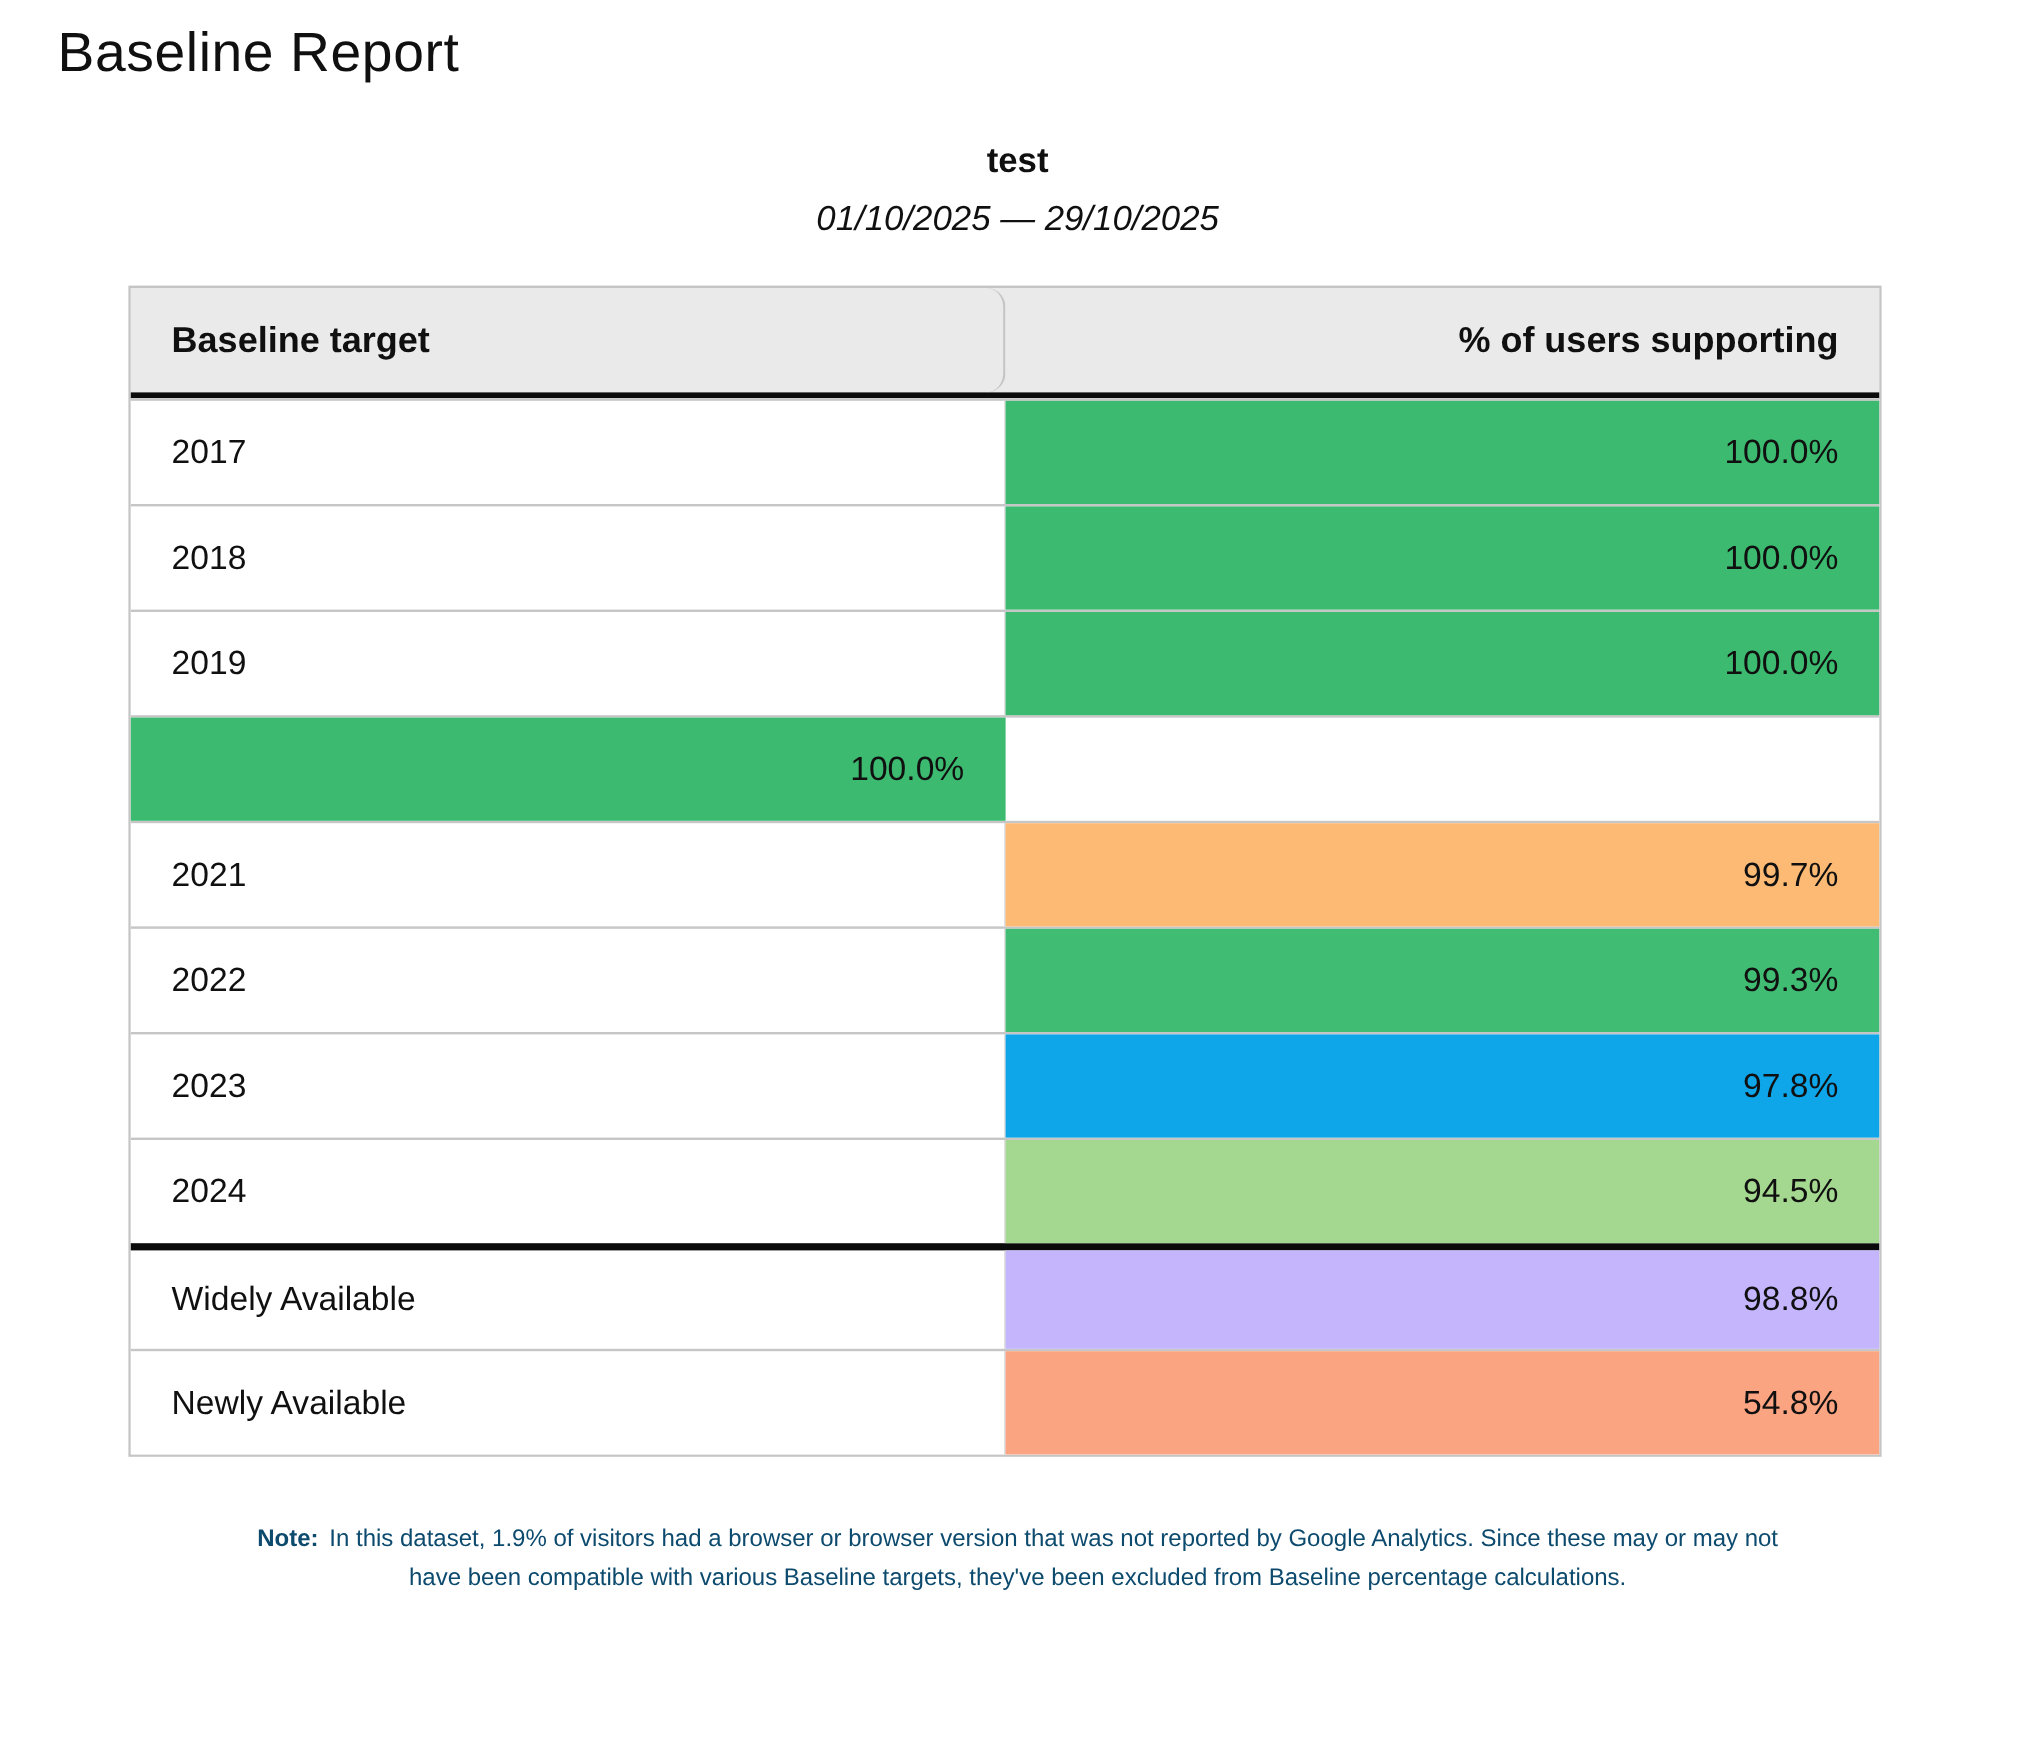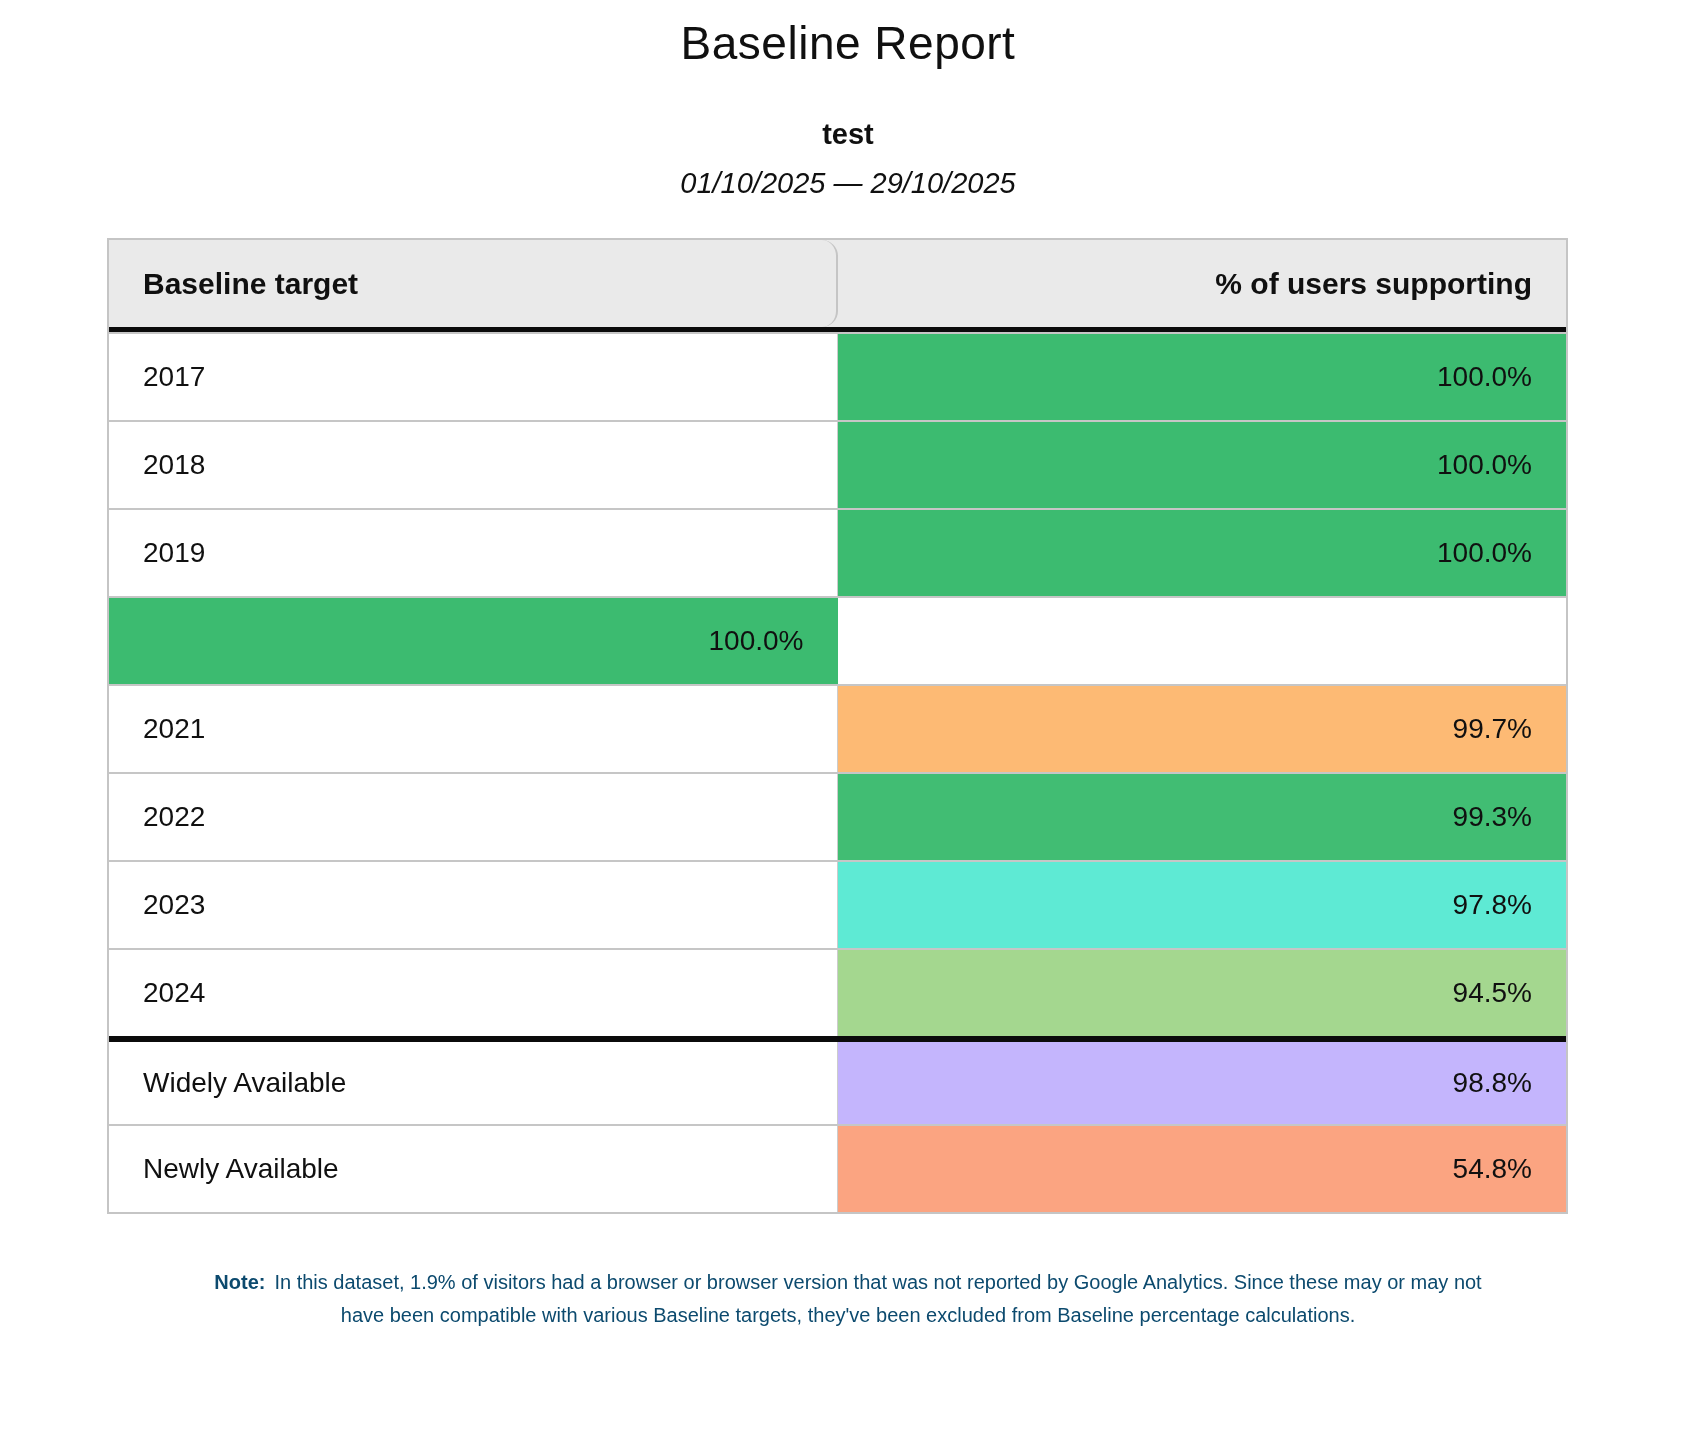--- a/index.html
+++ b/index.html
@@ -5,25 +5,25 @@
   * { margin: 0; padding: 0; box-sizing: border-box; }
   html, body {
     width: 1696px;
     background: #ffffff;
     font-family: "Liberation Sans", "DejaVu Sans", sans-serif;
     color: #101010;
   }
   .page { width: 1696px; height: 1448px; padding-top: 16px; overflow: hidden; }
 
   .report-title {
-    text-align: center;
     font-size: 46px;
     font-weight: 400;
     letter-spacing: 0.5px;
     margin-bottom: 48px;
+    padding-left: 48px;
   }
   .report-subtitle {
     text-align: center;
     font-size: 29px;
     font-weight: 700;
     margin-bottom: 16px;
   }
   .report-daterange {
     text-align: center;
     font-size: 29px;
@@ -123,21 +123,21 @@
     <div class="trow">
       <div class="td label-cell">2021</div>
       <div class="td value-cell" style="background: #fdba74;">99.7%</div>
     </div>
     <div class="trow">
       <div class="td label-cell">2022</div>
       <div class="td value-cell" style="background: rgb(65, 189, 115);">99.3%</div>
     </div>
     <div class="trow">
       <div class="td label-cell">2023</div>
-      <div class="td value-cell" style="background: #5eead4;">97.8%</div>
+      <div class="td value-cell" style="background: #0ea5e9;">97.8%</div>
     </div>
     <div class="trow">
       <div class="td label-cell">2024</div>
       <div class="td value-cell" style="background: rgb(164, 215, 143);">94.5%</div>
     </div>
     <div class="trow section-start">
       <div class="td label-cell">Widely Available</div>
       <div class="td value-cell" style="background: #c4b5fd;">98.8%</div>
     </div>
     <div class="trow">

